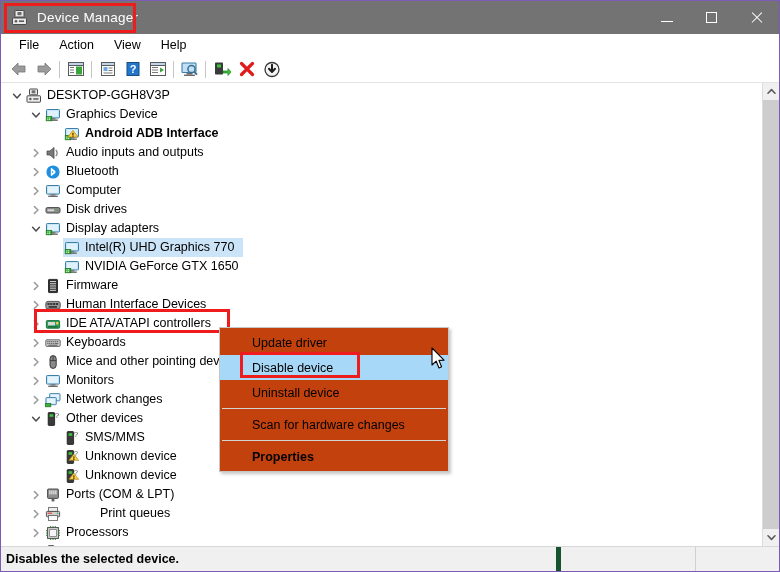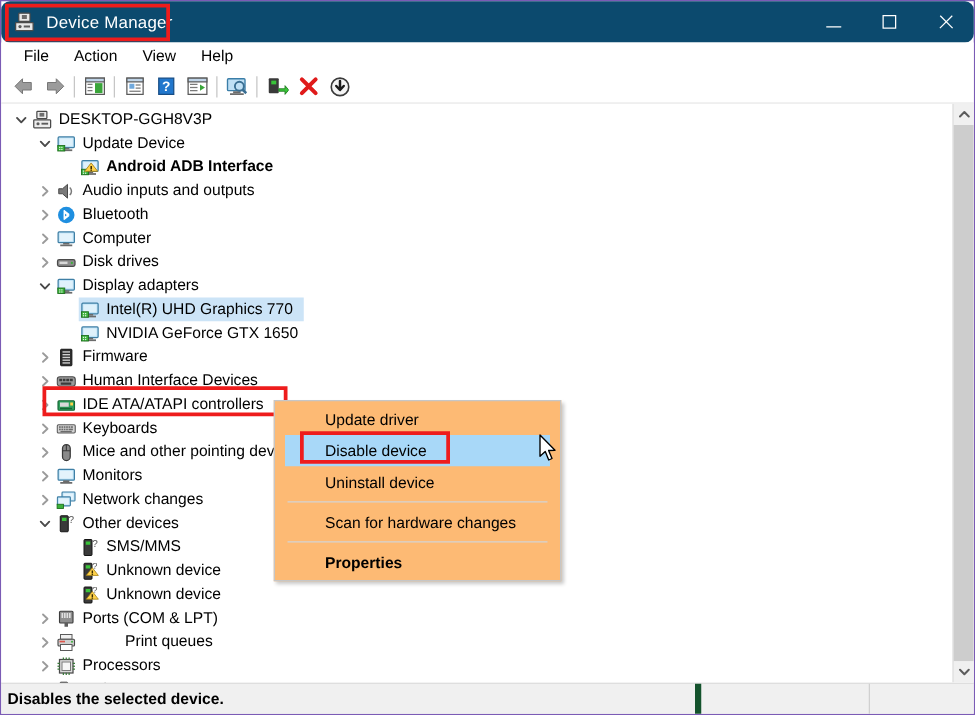--- a/index.html
+++ b/index.html
@@ -10,22 +10,22 @@
     -webkit-font-smoothing:antialiased;
   }
   .window{
     position:relative;width:780px;height:572px;
     border:1px solid #7b5bb5;box-sizing:border-box;
     background:#ffffff;display:flex;flex-direction:column;
   }
 
   
   .titlebar{
-    height:33px;background:#0c4a6e;position:relative;flex:0 0 auto;
-    display:flex;align-items:center;border-radius:7px;
+    height:33px;background:#737373;position:relative;flex:0 0 auto;
+    display:flex;align-items:center;
   }
   .title-left{display:flex;align-items:center;padding-left:10px;height:33px;}
   .title-icon{width:17px;height:17px;position:relative;margin-right:9px;}
   .title-text{
     color:#ffffff;font-size:13.5px;letter-spacing:.2px;white-space:nowrap;
   }
   .title-hl{
     position:absolute;left:3px;top:2px;width:132px;height:30px;
     border:3px solid #ee1c1c;box-sizing:border-box;pointer-events:none;
   }
@@ -90,24 +90,24 @@
     background:#f0f0f0;
   }
   .vs-up{top:0;}
   .vs-down{bottom:0;}
   .vs-thumb{
     position:absolute;left:0;width:16px;top:17px;bottom:17px;background:#cdcdcd;
   }
 
   
   .ctxmenu{
-    position:absolute;left:218px;top:237px;width:230px;
-    background:#fdba74;border:1px solid #c6c6c6;
+    position:absolute;left:218px;top:244px;width:230px;
+    background:#c2410c;border:1px solid #c6c6c6;
     box-shadow:2px 2px 3px rgba(0,0,0,.22);
-    padding:2px 8px;box-sizing:border-box;z-index:40;
+    padding:2px 0;box-sizing:border-box;z-index:40;
   }
   .ctx-item{
     height:25px;display:flex;align-items:center;padding-left:32px;
     font-size:12.5px;color:#000;position:relative;box-sizing:border-box;
   }
   .ctx-item.hl{background:#a8d8f8;}
   .ctx-item.bold{font-weight:bold;}
   .ctx-sep{height:1px;background:#d3d3d3;margin:3px 2px 3px 2px;}
   .ctx-hl-box{
     position:absolute;left:20px;top:24px;width:120px;height:26px;
@@ -286,21 +286,21 @@
               <rect x="2.8" y="3.7" width="10.4" height="6" fill="#dff1fb"></rect>
               <rect x="5.5" y="11.2" width="5" height="1.3" fill="#6b6b6b"></rect>
               <rect x="3.2" y="12.5" width="9.6" height="1.4" fill="#6b6b6b"></rect>
               <rect x="1.2" y="9.4" width="5.6" height="4.4" fill="#3ab03a" stroke="#1d6e1d" stroke-width="0.7"></rect>
               <rect x="2.3" y="10.4" width="1" height="1" fill="#dff7df"></rect>
               <rect x="4" y="10.4" width="1" height="1" fill="#dff7df"></rect>
               <rect x="2.3" y="12.1" width="1" height="1" fill="#dff7df"></rect>
               <rect x="4" y="12.1" width="1" height="1" fill="#dff7df"></rect>
             </svg>
           </span>
-          <span class="lbl" style="position: relative;">Update Device</span>
+          <span class="lbl" style="position: relative;">Graphics Device</span>
         </div>
         <div class="row">
           <span style="width: 46px; flex: 0 0 46px;"></span>
           <span class="chev"></span>
           <span class="ico" style="position: relative;">
             <svg width="16" height="16" viewBox="0 0 16 16">
               <rect x="1.5" y="2.5" width="13" height="8.5" rx="0.8" fill="#bfe3f7" stroke="#3f7fa5" stroke-width="1"></rect>
               <rect x="2.8" y="3.7" width="10.4" height="6" fill="#dff1fb"></rect>
               <rect x="5.5" y="11.2" width="5" height="1.3" fill="#6b6b6b"></rect>
               <rect x="3.2" y="12.5" width="9.6" height="1.4" fill="#6b6b6b"></rect>

